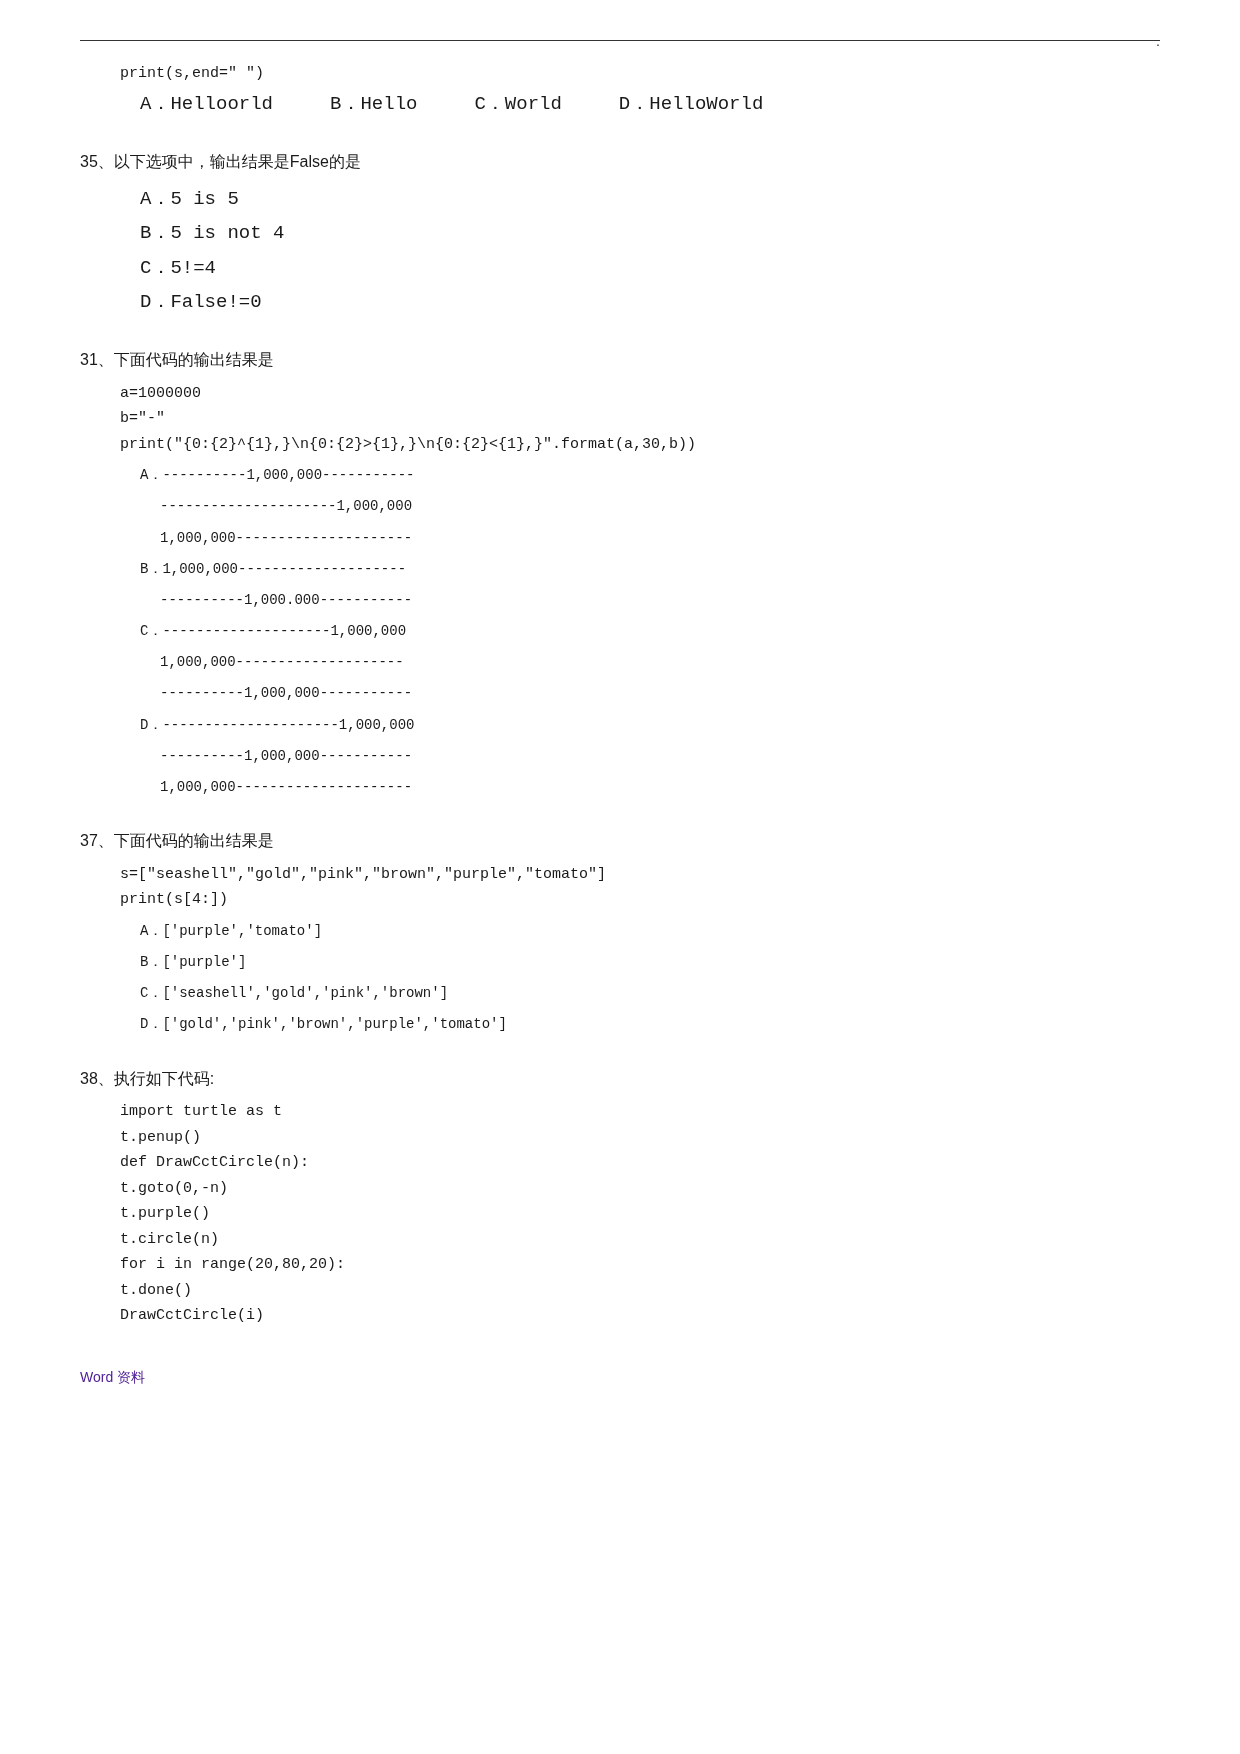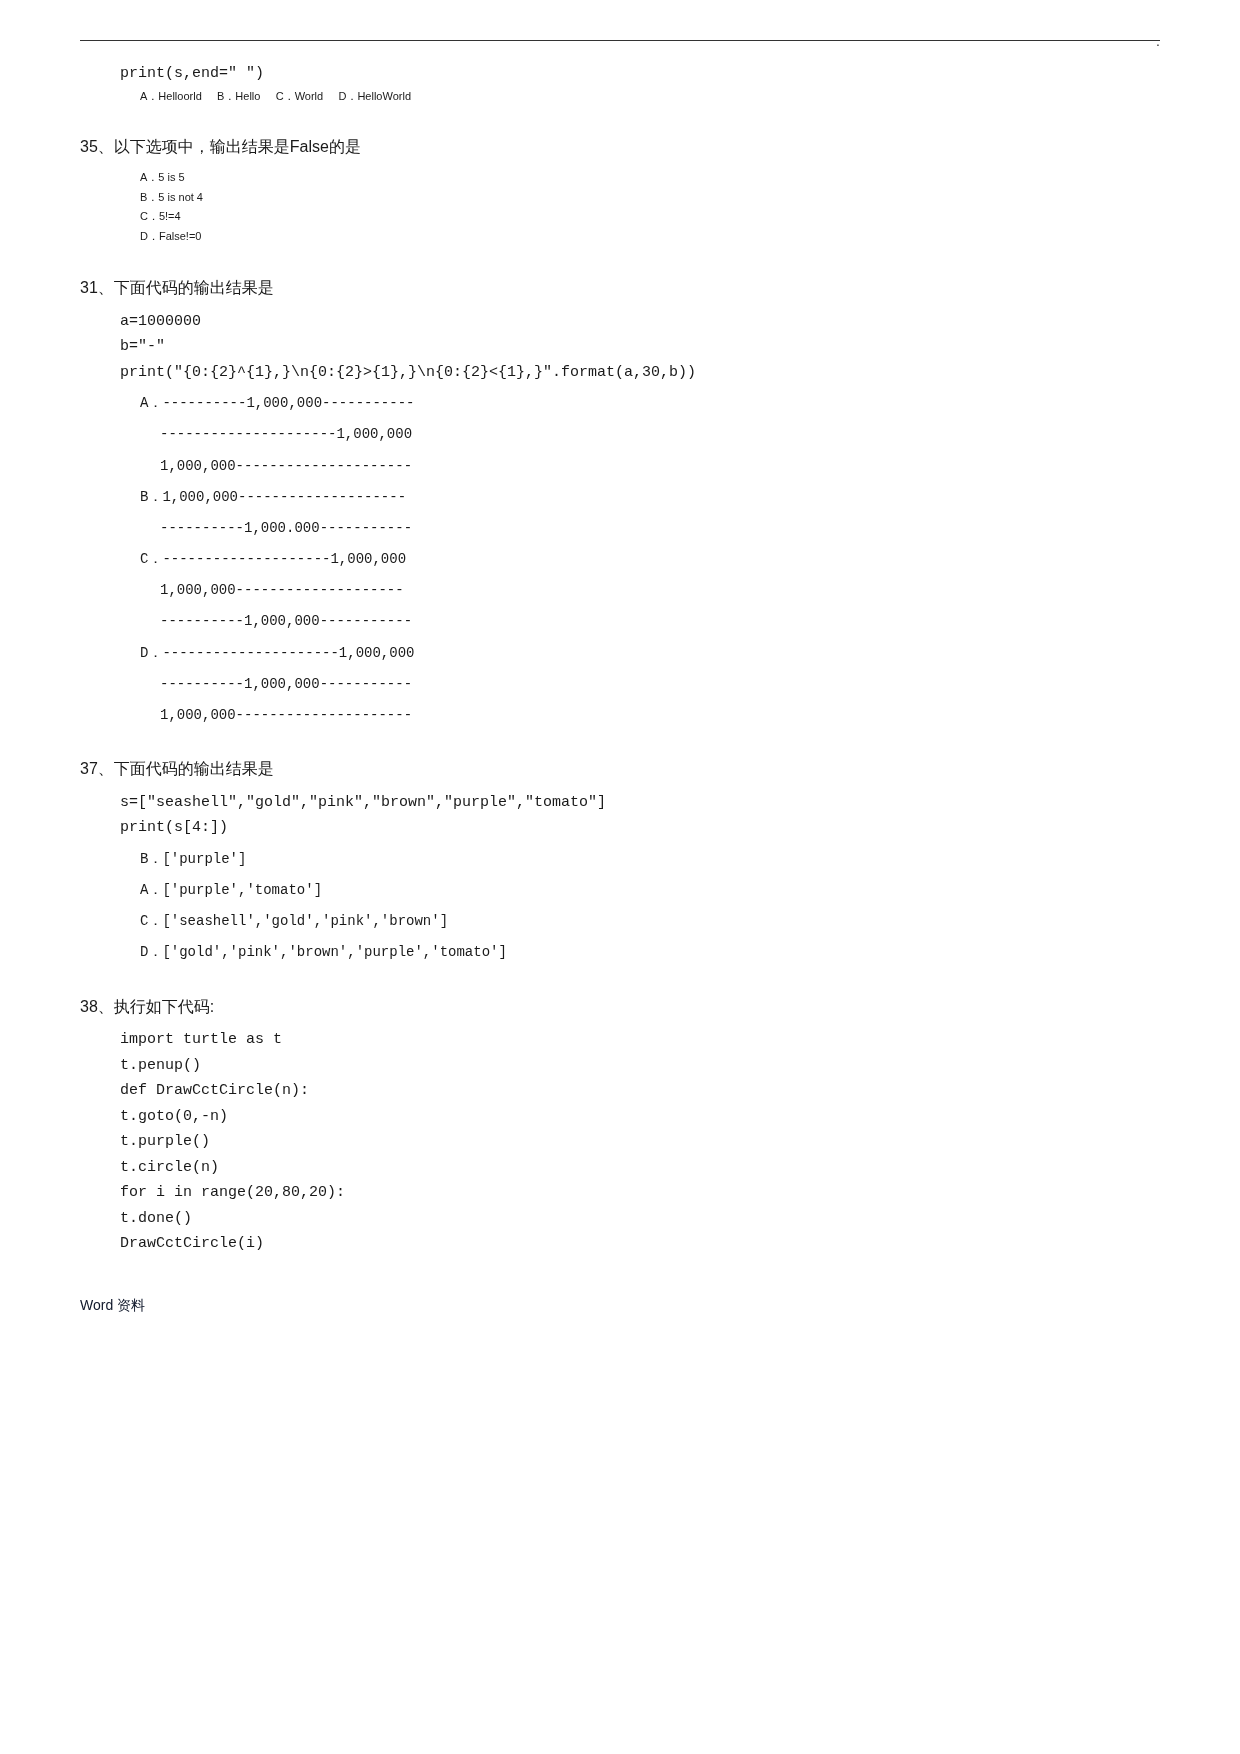--- a/index.html
+++ b/index.html
@@ -52,40 +52,41 @@
       font-family: "Courier New", Consolas, monospace;
       font-size: 15px;
       margin-left: 40px;
       line-height: 1.7;
       white-space: pre;
     }
 
     .option-line {
       margin-left: 60px;
       line-height: 1.8;
-      font-size: 11px;
+      font-size: 19px;
+      font-family: Liberation Mono, monospace;
     }
 
     .option-line.code {
       font-family: "Courier New", Consolas, monospace;
       font-size: 14px;
       white-space: pre;
       margin-top: 6px;
     }
 
     .indent {
       margin-left: 80px;
     }
 
     .footer {
       position: absolute;
       bottom: 30px;
       left: 80px;
       font-size: 14px;
-      color: #0f172a;
+      color: #4c1d95;
     }
   </style>
 </head>
 <body>
 
 <div class="page-container">
 
   <div class="top-border">
     <span class="top-dot">.</span>
   </div>
@@ -126,22 +127,22 @@
     <div class="option-line code indent">----------1,000,000-----------</div>
     <div class="option-line code indent">1,000,000---------------------</div>
   </div>
 
   <div class="question-block">
     <div class="question-title">
       <span>37</span><span>、下面代码的输出结果是</span>
     </div>
     <div class="code-line">s=["seashell","gold","pink","brown","purple","tomato"]</div>
     <div class="code-line">print(s[4:])</div>
+    <div class="option-line code">A．['purple','tomato']</div>
     <div class="option-line code">B．['purple']</div>
-    <div class="option-line code">A．['purple','tomato']</div>
     <div class="option-line code">C．['seashell','gold','pink','brown']</div>
     <div class="option-line code">D．['gold','pink','brown','purple','tomato']</div>
   </div>
 
   <div class="question-block">
     <div class="question-title">
       <span>38</span><span>、执行如下代码:</span>
     </div>
     <div class="code-line">import turtle as t</div>
     <div class="code-line">t.penup()</div>

